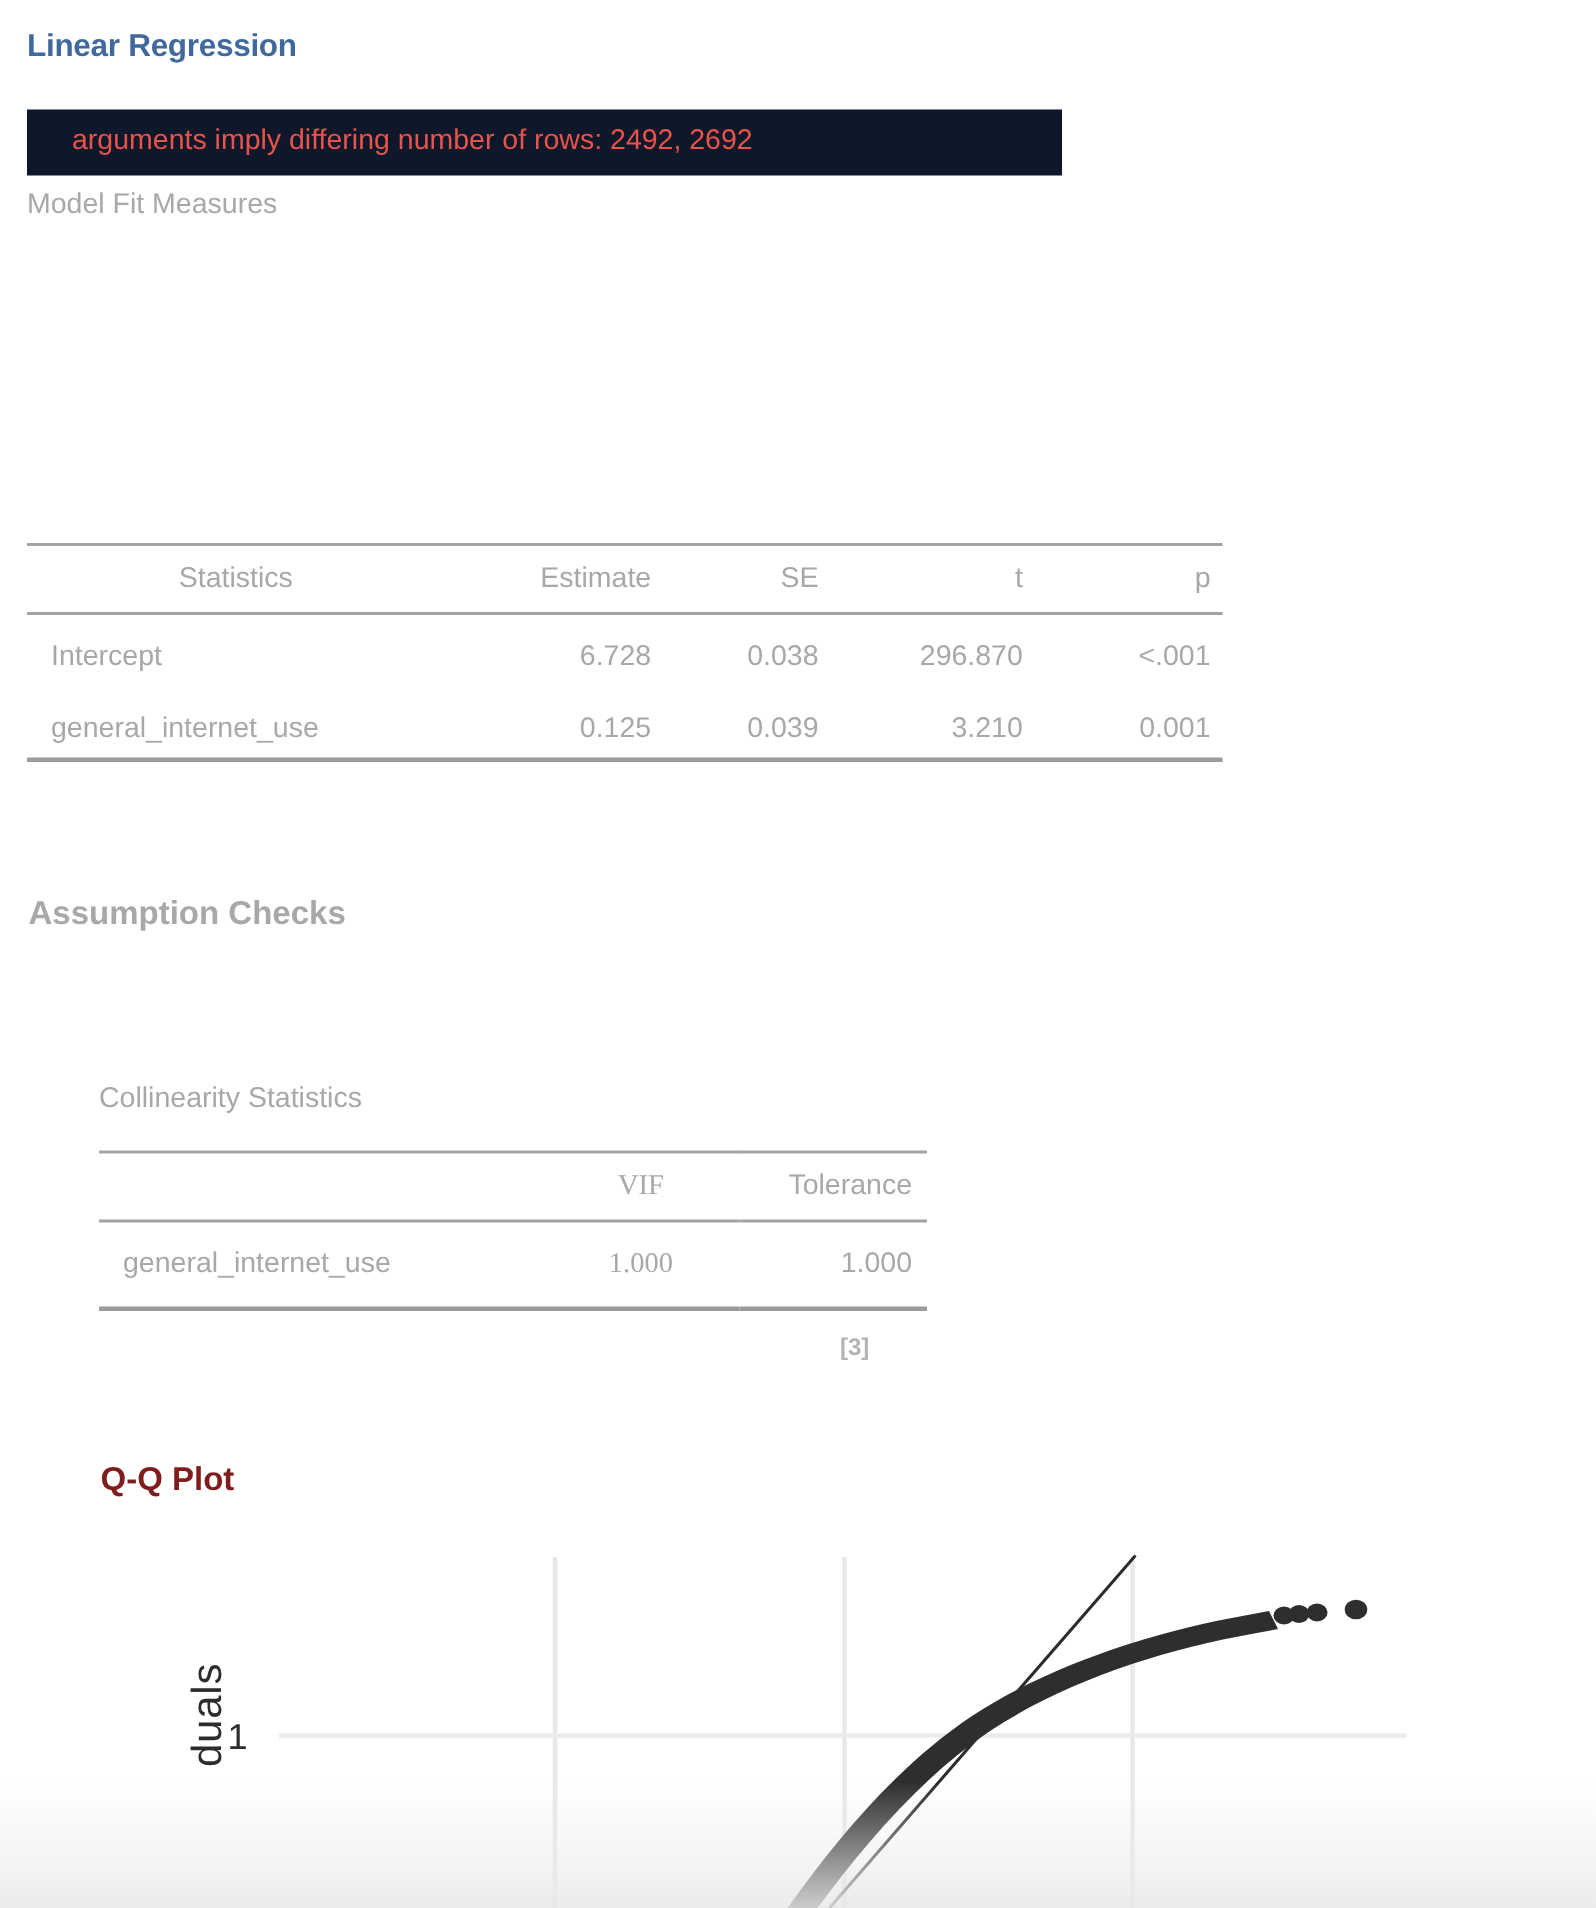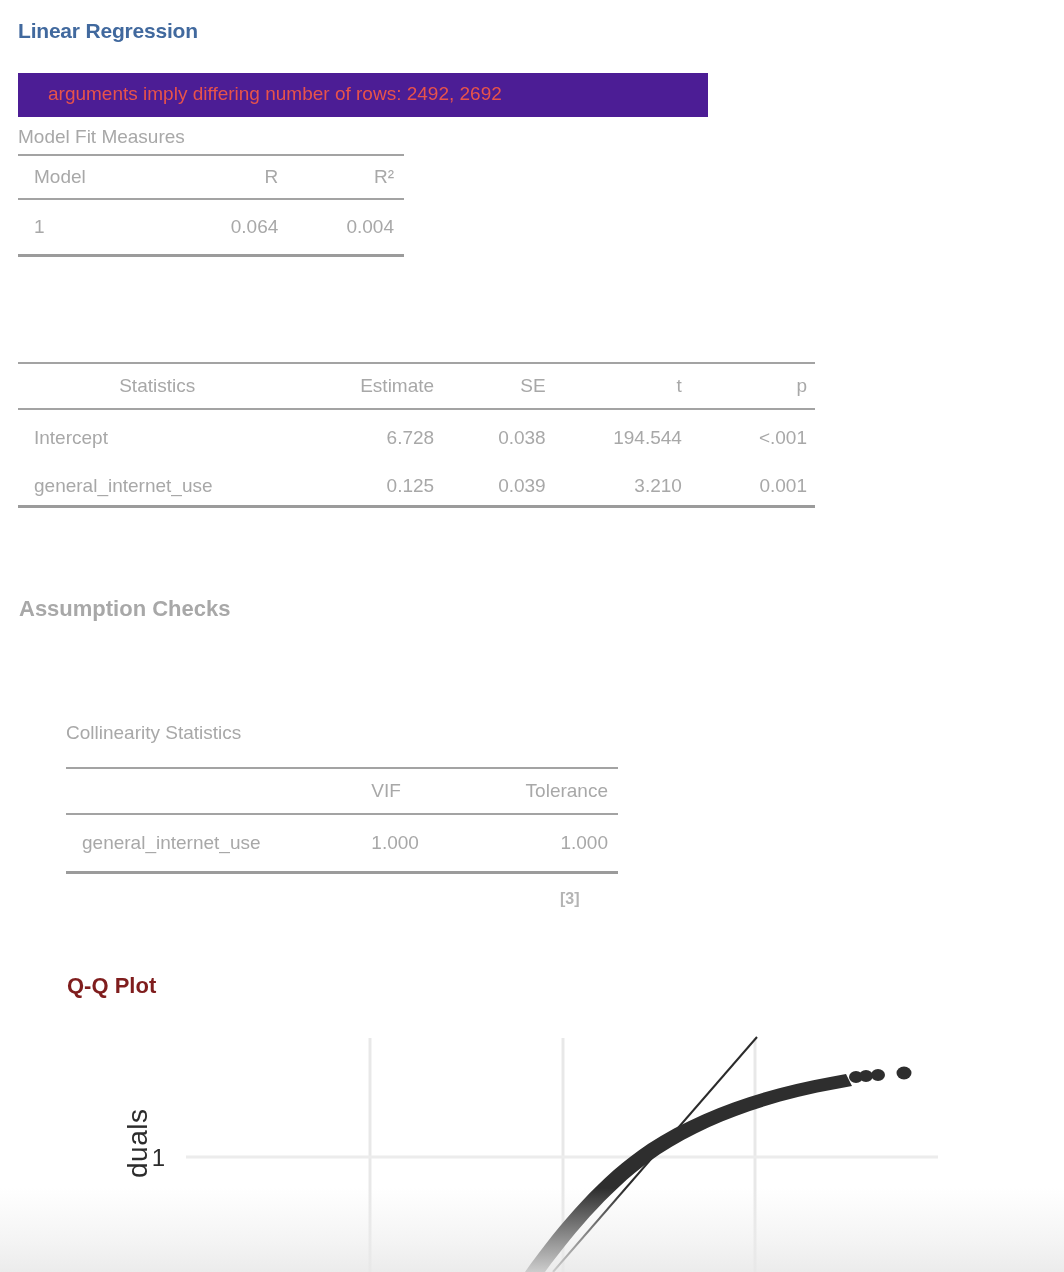--- a/index.html
+++ b/index.html
@@ -28,21 +28,21 @@
     white-space: nowrap;
   }
 
   
   .error-banner {
     position: absolute;
     left: 18px;
     top: 73px;
     width: 690px;
     height: 44px;
-    background: #4c1d95;
+    background: #0f172a;
     box-sizing: border-box;
   }
   .error-banner-text {
     position: absolute;
     left: 30px;
     top: 10px;
     font-size: 19px;
     color: #e8534a;
     white-space: nowrap;
   }
@@ -122,21 +122,21 @@
   
   #colin-block {
     position: absolute;
     left: 66px;
     top: 722px;
     width: 552px;
   }
   #colin-block .tbl-caption { margin-bottom: 23px; }
   #colin-table { width: 552px; }
   #colin-table th.c-name, #colin-table td.c-name { text-align: left; padding-left: 16px; width: 300px; }
-  #colin-table th.c-vif,  #colin-table td.c-vif  { text-align: left; width: 118px; padding-right: 10px; }
+  #colin-table th.c-vif,  #colin-table td.c-vif  { text-align: center; width: 118px; padding-right: 10px; font-family: Liberation Serif, serif; }
   #colin-table th.c-tol,  #colin-table td.c-tol  { text-align: right; width: 118px; padding-right: 10px; }
   #colin-table thead th { height: 44px; }
   #colin-table tbody td { height: 56px; }
 
   #colin-footnote {
     position: absolute;
     left: 560px;
     top: 890px;
     font-size: 16px;
     font-weight: bold;
@@ -200,55 +200,39 @@
 <body>
 
 <div class="page-title">Linear Regression</div>
 
 <div class="error-banner">
   <div class="error-banner-text">arguments imply differing number of rows: 2492, 2692</div>
 </div>
 
 <div id="model-fit-block">
   <div class="tbl-caption">Model Fit Measures</div>
-  <table class="jtbl" id="model-fit-table">
-    <thead>
-      <tr class="rule-top">
-        <th class="c-model rule-mid">Model</th>
-        <th class="c-r rule-mid">R</th>
-        <th class="c-r2 rule-mid">R²</th>
-      </tr>
-    </thead>
-    <tbody>
-      <tr>
-        <td class="c-model rule-top rule-bottom">1</td>
-        <td class="c-r rule-top rule-bottom">0.064</td>
-        <td class="c-r2 rule-top rule-bottom">0.004</td>
-      </tr>
-    </tbody>
-  </table>
 </div>
 
 <div id="coef-block">
   <table class="jtbl" id="coef-table">
     <thead>
       <tr class="rule-top">
         <th class="c-pred rule-mid">Statistics</th>
         <th class="c-est rule-mid">Estimate</th>
         <th class="c-se rule-mid">SE</th>
         <th class="c-t rule-mid">t</th>
         <th class="c-p rule-mid">p</th>
       </tr>
     </thead>
     <tbody>
       <tr class="rule-top">
         <td class="c-pred">Intercept</td>
         <td class="c-est">6.728</td>
         <td class="c-se">0.038</td>
-        <td class="c-t">194.544</td>
+        <td class="c-t">296.870</td>
         <td class="c-p">&lt;.001</td>
       </tr>
       <tr class="rule-bottom">
         <td class="c-pred">general_internet_use</td>
         <td class="c-est">0.125</td>
         <td class="c-se">0.039</td>
         <td class="c-t">3.210</td>
         <td class="c-p">0.001</td>
       </tr>
     </tbody>

